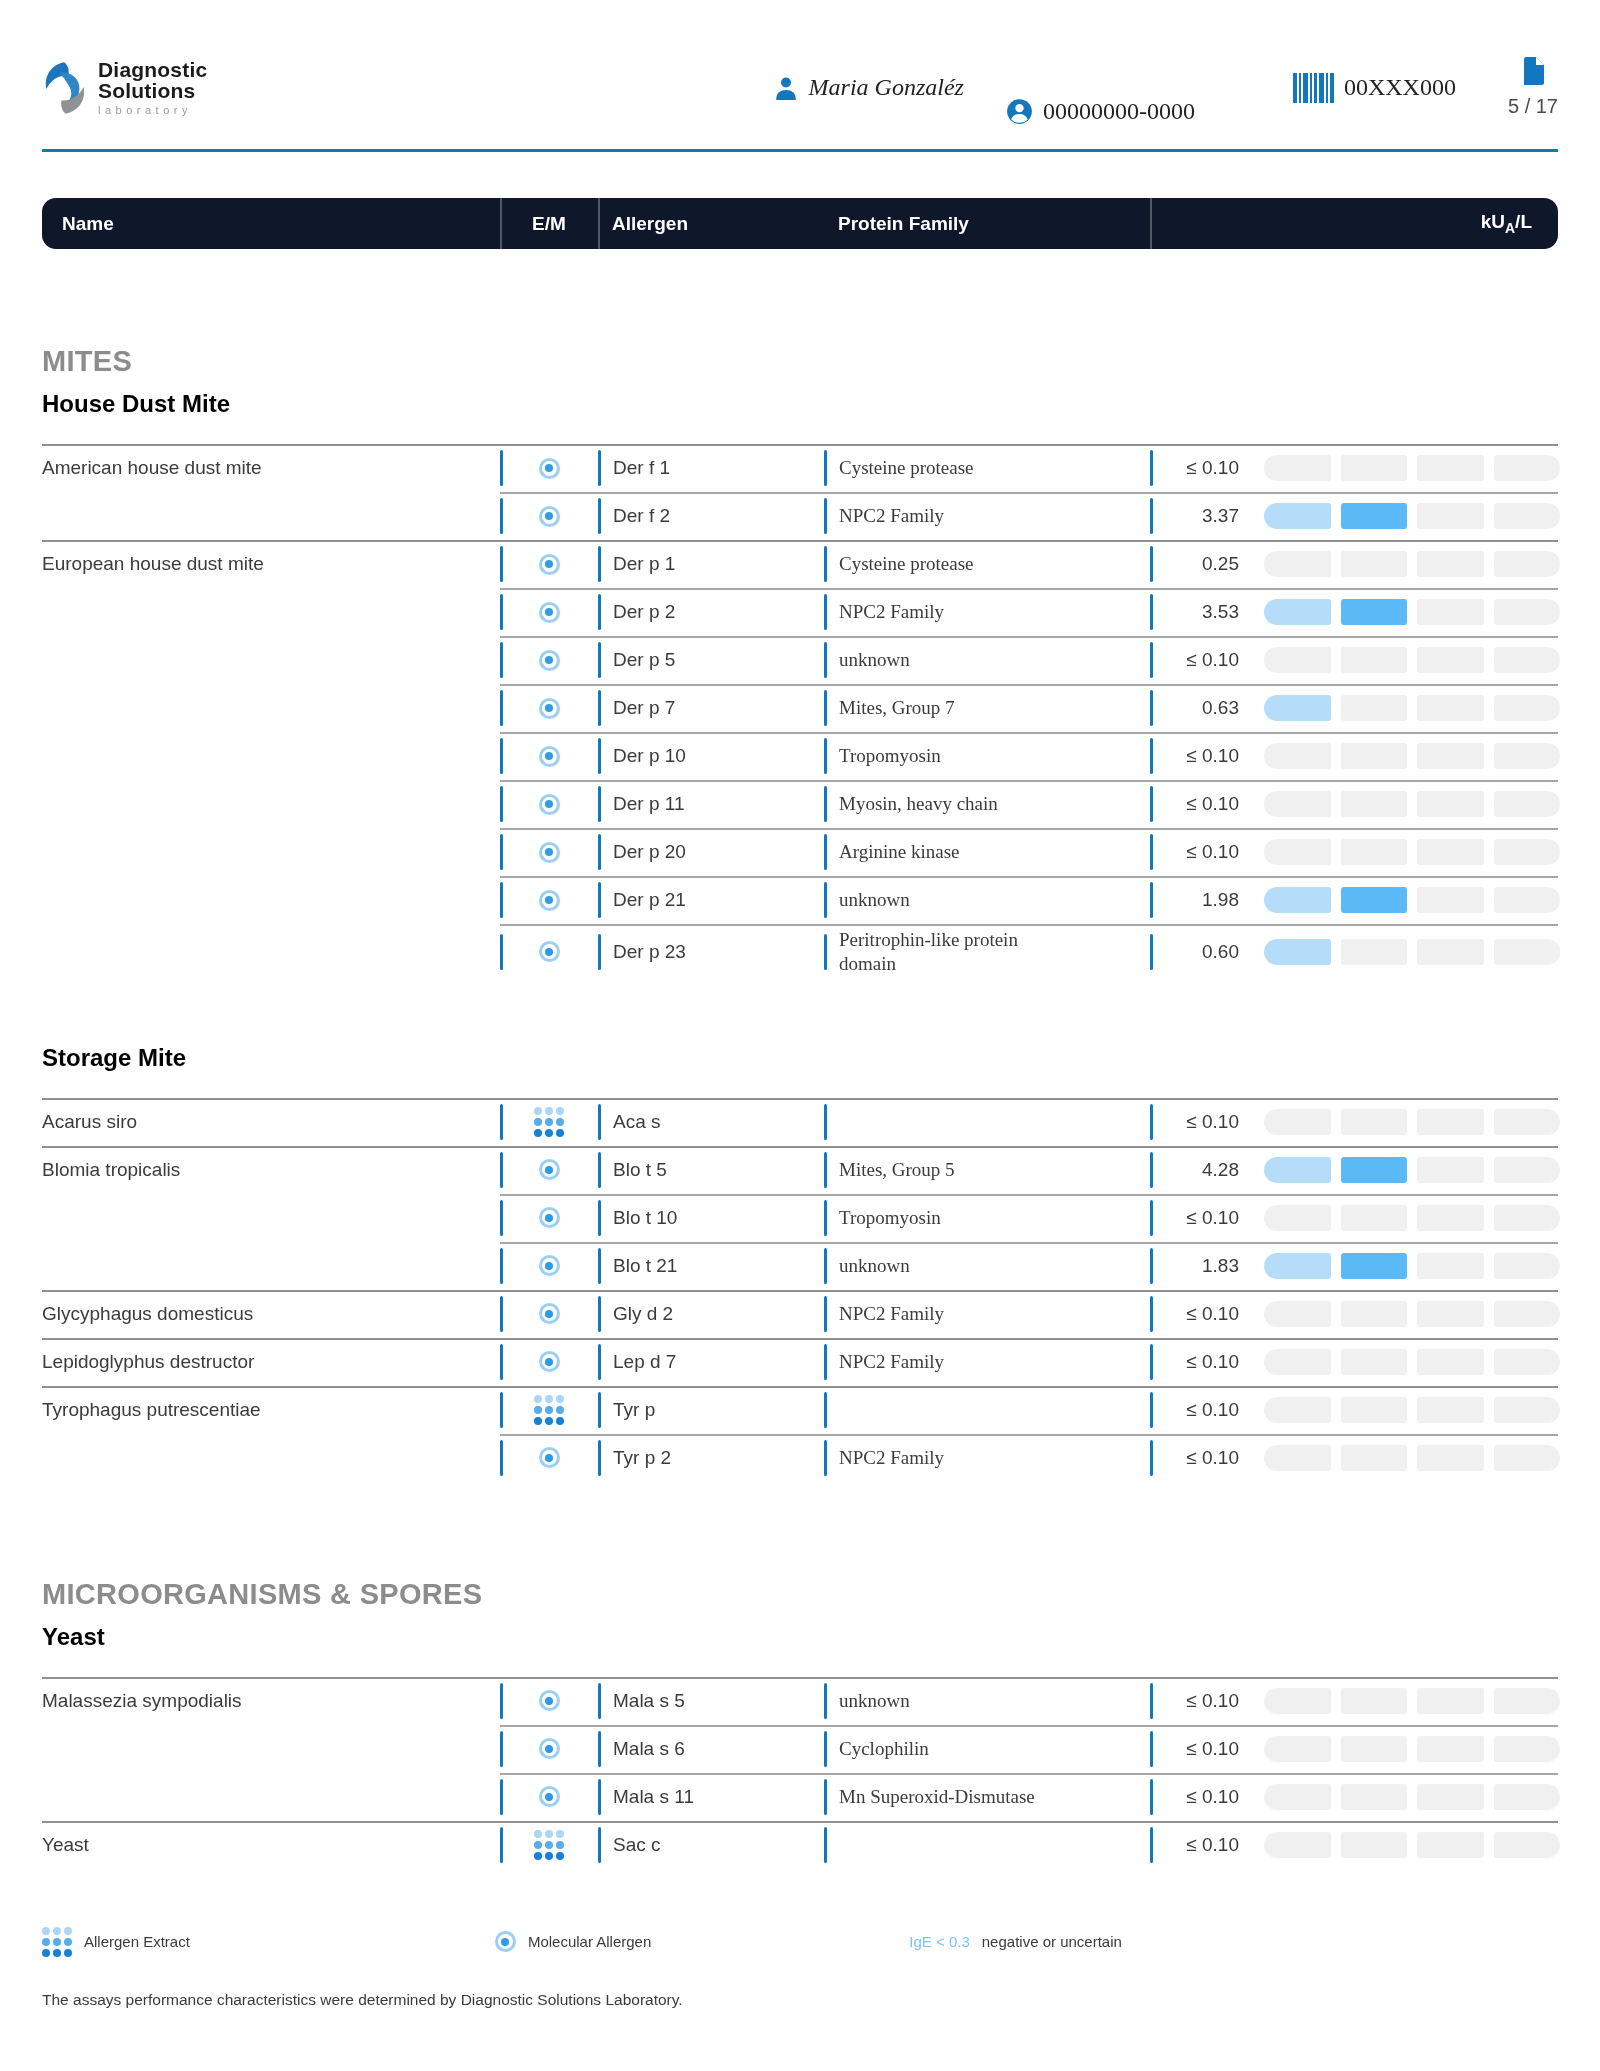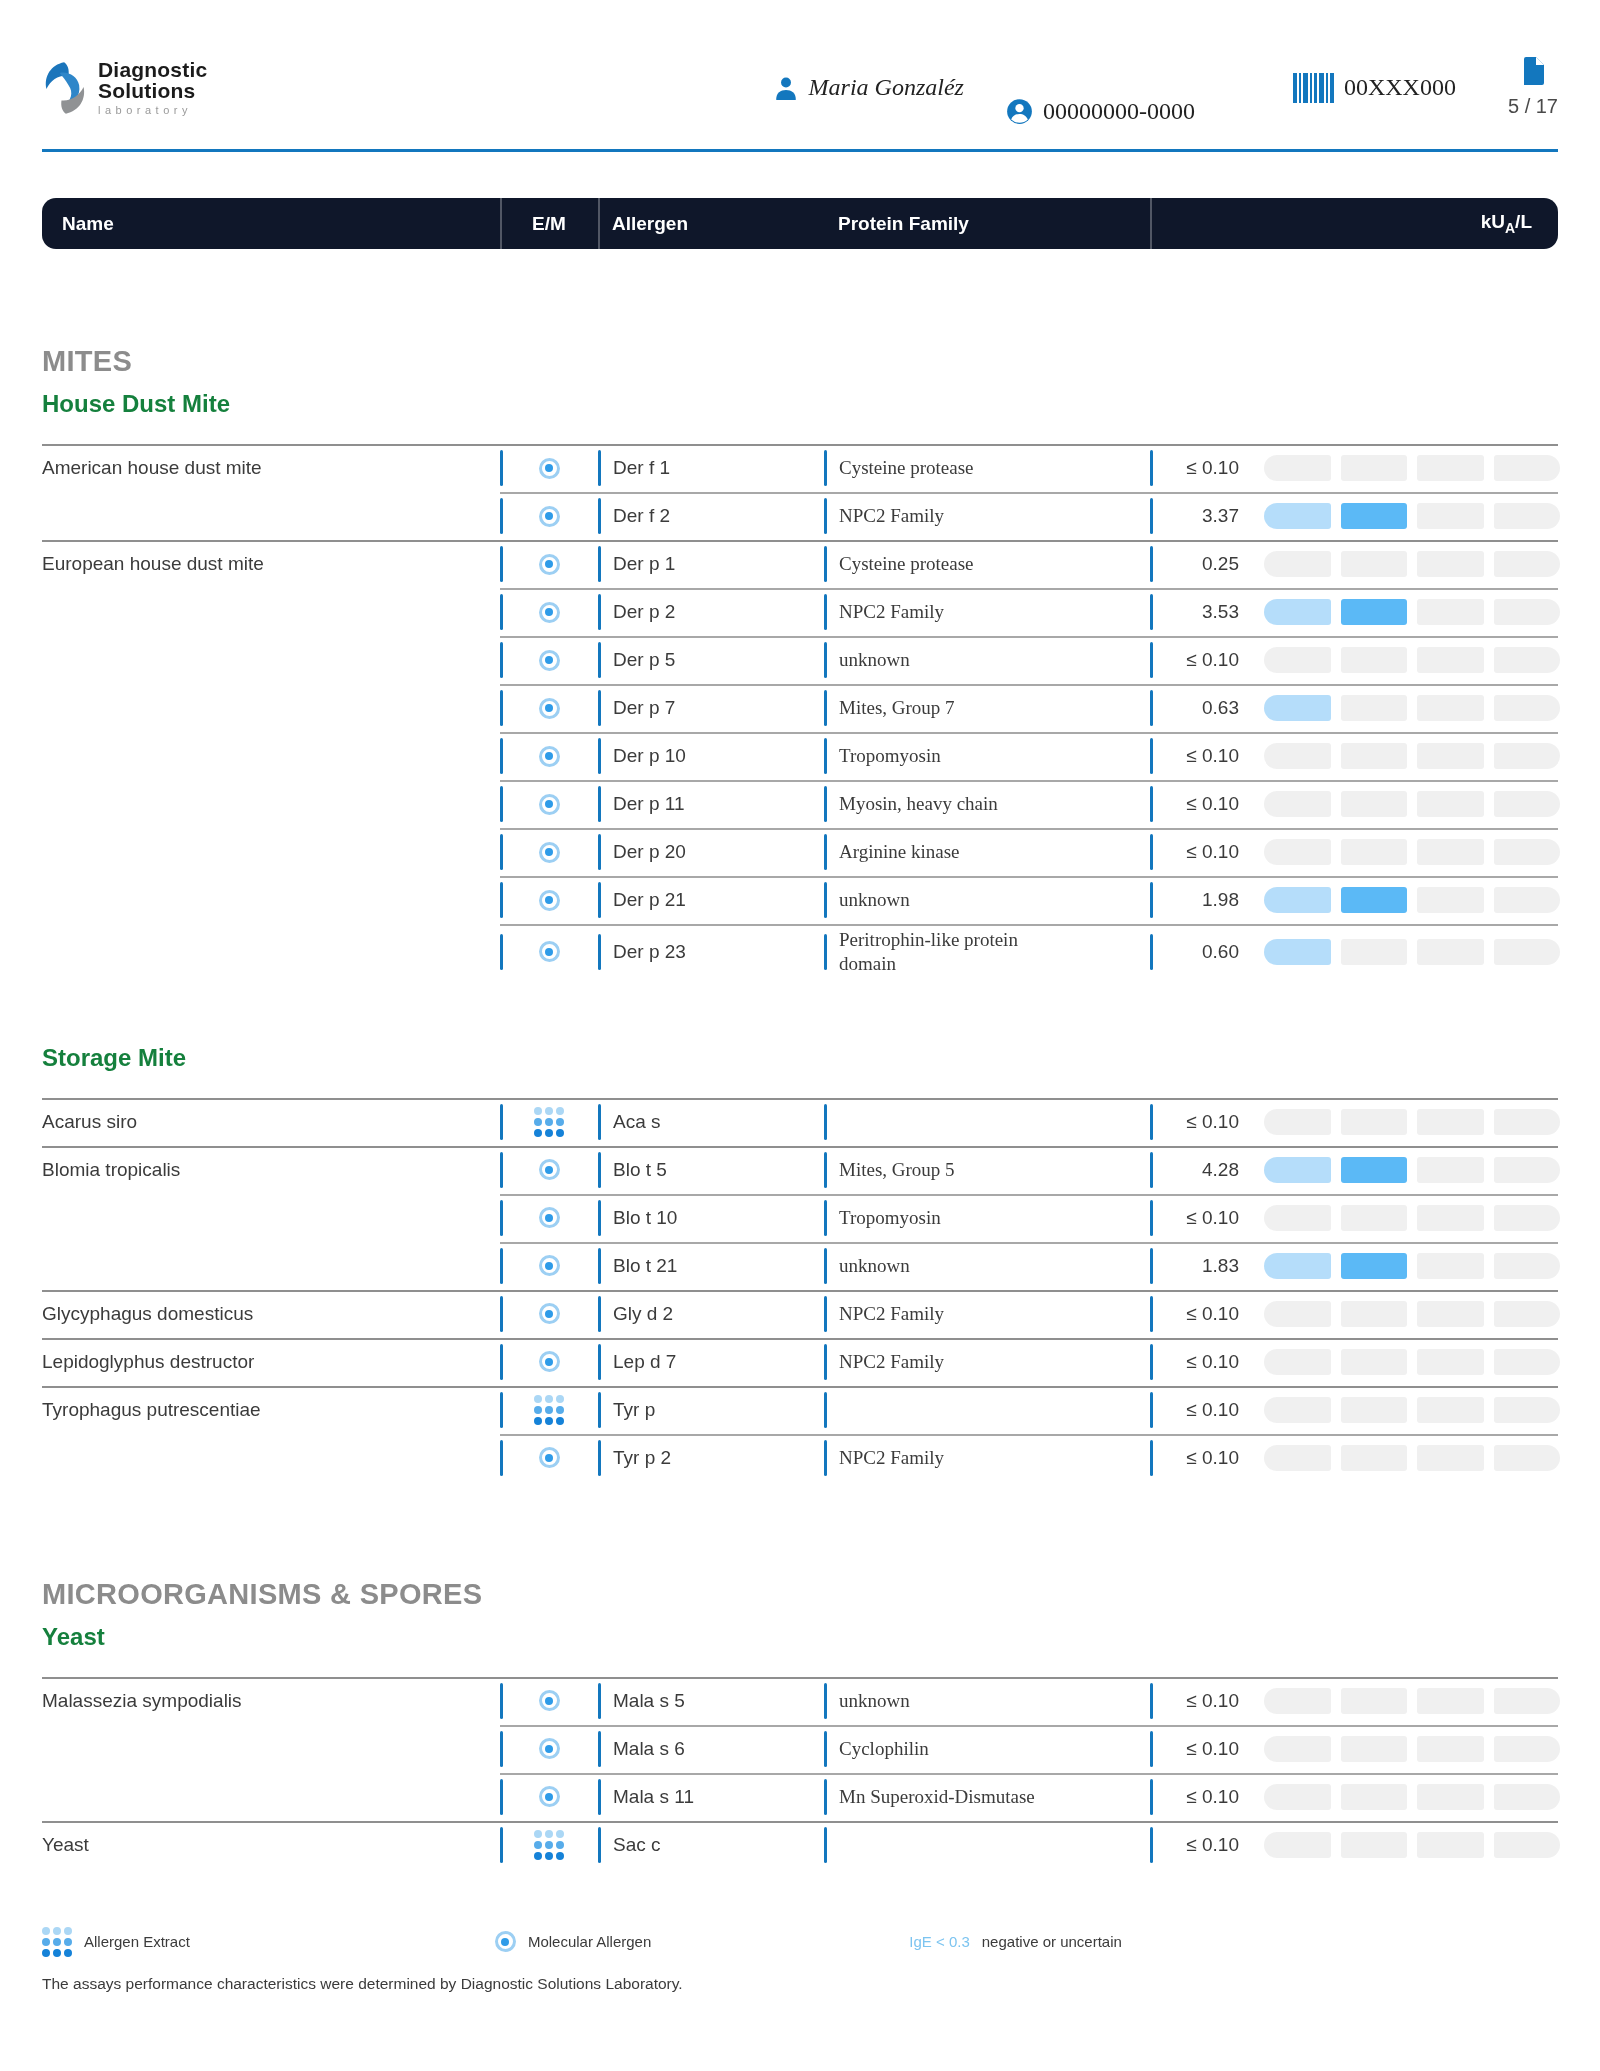--- a/index.html
+++ b/index.html
@@ -29,21 +29,21 @@
   .thead .th.c-name{padding-left:20px;}
   .thead .th.c-em{justify-content:center;}
   .thead .th.c-allergen,.thead .th.c-protein{padding-left:14px;}
   .thead .th.c-unit{grid-column:5 / span 2;justify-content:flex-end;padding-right:28px;}
   .thead .th.hsep::before{content:"";position:absolute;left:0;top:0;bottom:0;width:2px;background:rgba(255,255,255,.28);}
   .unit sub{font-size:14px;}
 
   
   .group-title{font-size:29px;font-weight:800;color:#8C8C8C;margin:96px 0 0;letter-spacing:.3px;}
   .subsection + .subsection{margin-top:64px;}
-  .sub-title{font-size:24px;font-weight:800;color:#15803d;margin:12px 0 26px;}
+  .sub-title{font-size:24px;font-weight:800;color:#000000;margin:12px 0 26px;}
   .group > .subsection:first-of-type .sub-title{margin-top:12px;}
 
   
   .table{width:1516px;}
   .row{display:grid;grid-template-columns:458px 98px 226px 326px 102px 308px;min-height:48px;
        align-items:center;position:relative;font-size:19px;}
   .row::before{content:"";position:absolute;top:0;left:0;right:0;height:2px;background:#8F8F8F;}
   .row.part::before{left:458px;background:#A8A8A8;}
   .cell{position:relative;}
   .cell.sep::after{content:"";position:absolute;left:0;top:50%;transform:translateY(-50%);
@@ -69,21 +69,21 @@
   .icon-ext i:nth-child(-n+3){background:#ABD7F5;}
   .icon-ext i:nth-child(n+4):nth-child(-n+6){background:#57ACEA;}
   .icon-ext i:nth-child(n+7){background:#1582D8;}
 
   
   .legend{display:flex;align-items:center;margin-top:58px;font-size:15px;}
   .legend .leg-item{display:flex;align-items:center;gap:12px;}
   .leg-mol{margin-left:305px;}
   .leg-ige{margin-left:258px;gap:8px;}
   .ige-blue{color:#7CC4F0;}
-  .footnote{margin-top:18px;font-size:15.5px;color:#3b3b3b;}
+  .footnote{margin-top:34px;font-size:15.5px;color:#3b3b3b;}
 </style>
 </head>
 <body>
 
 <div class="page">
 
   <div class="page-header">
     <div class="logo">
       <svg width="46" height="56" viewBox="0 0 52 62">
         <path d="M25 2 C10 5 2 18 5 32 C10 22 19 16 30 17 C31 10 29 5 25 2 Z" fill="#1B75BB"></path>

